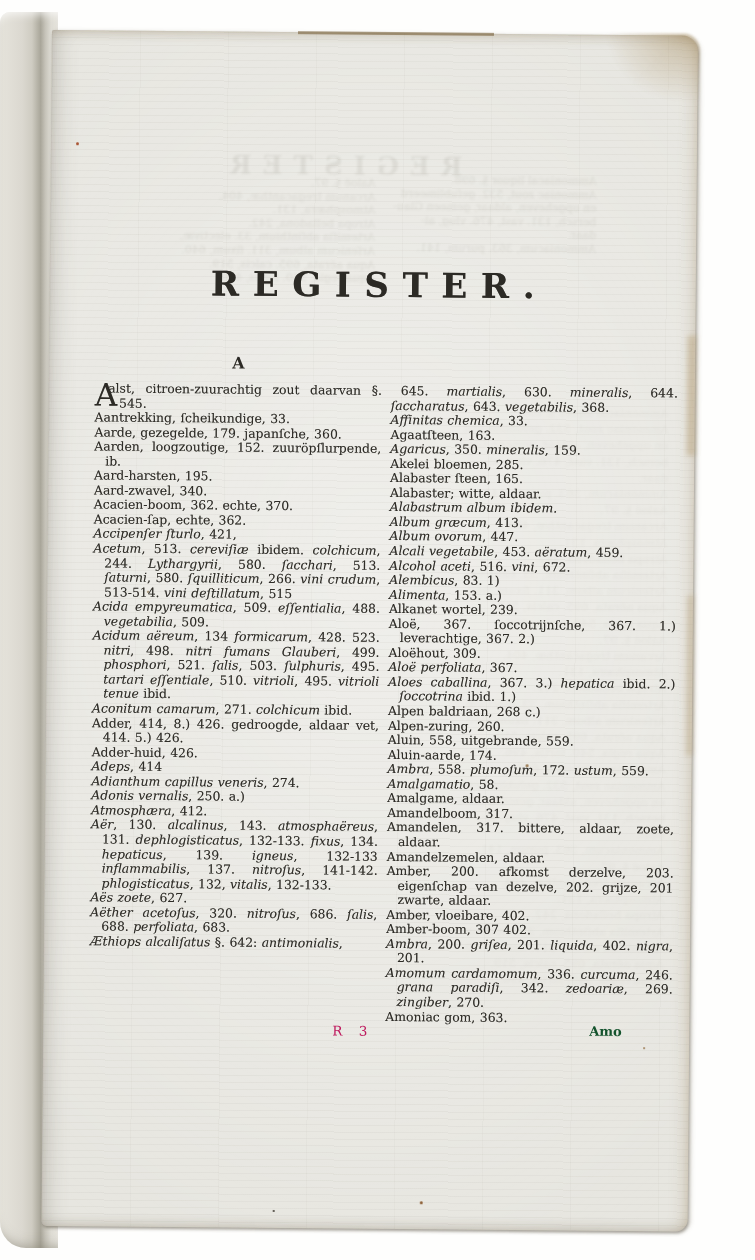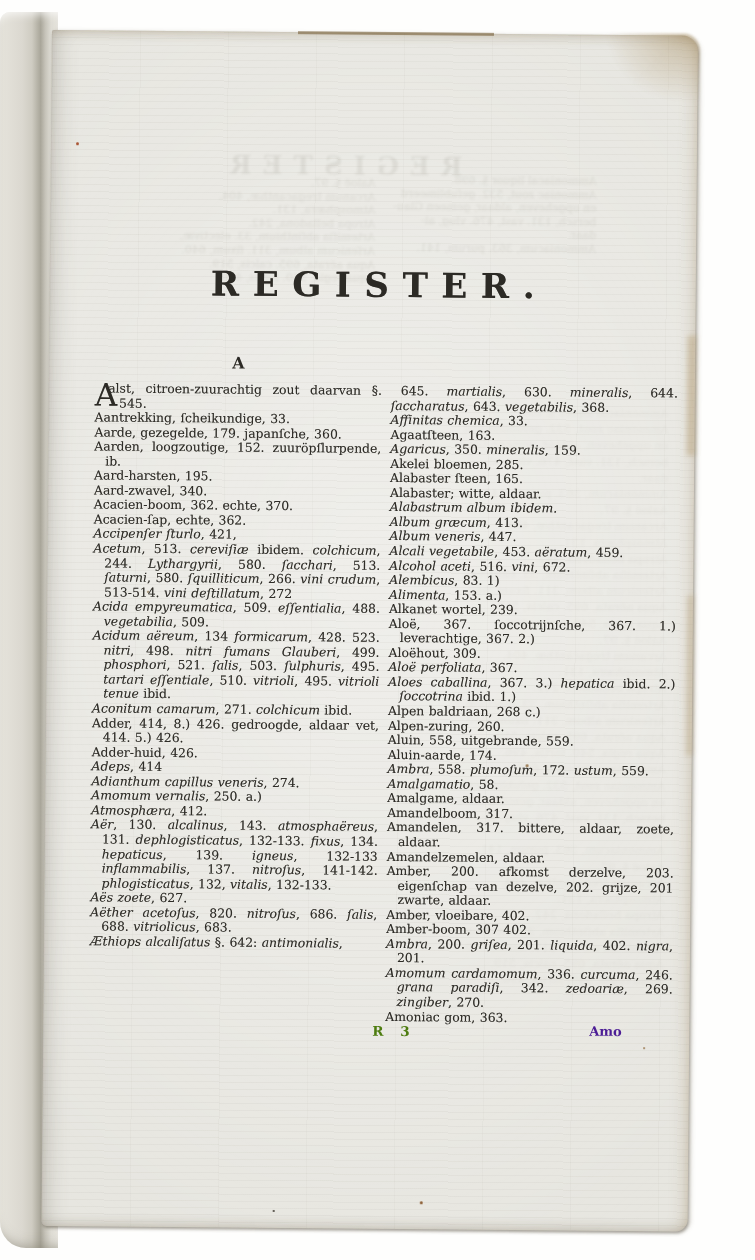--- a/index.html
+++ b/index.html
@@ -71,23 +71,23 @@
     position:relative;margin:50px 0 10px 0;width:287px;padding-left:46px;
     text-align:center;font-size:16px;font-weight:bold;color:#2c2a25;
   }
   .columns{position:relative;display:flex;gap:9px;padding:0 17px 0 46px;}
   .column{width:287px;color:#2e2c27;text-shadow:0 0 .5px rgba(46,44,39,.4);}
   .entry{font-size:12.4px;line-height:14.55px;text-align:justify;
     padding-left:11px;text-indent:-11px;word-spacing:.5px;}
   .entry i{font-style:italic;}
   .entry.cont{padding-left:0;text-indent:10px;}
   .dropcap{float:left;font-size:31px;line-height:25px;padding:1px 2px 0 0;color:#2c2a25;}
-  .signature-mark{position:absolute;left:289px;top:990px;font-size:13.5px;font-weight:bold;
-    letter-spacing:6px;white-space:pre;color:#4d7c0f;margin-left:40px;}
-  .catchword{position:absolute;left:546px;top:989px;font-size:13px;font-weight:bold;color:#4c1d95;}
+  .signature-mark{position:absolute;left:289px;top:990px;font-size:13.5px;font-weight:normal;
+    letter-spacing:6px;white-space:pre;color:#be185d;}
+  .catchword{position:absolute;left:546px;top:989px;font-size:13px;font-weight:bold;color:#14532d;}
 </style>
 </head>
 <body>
 
 <div class="stage">
 
   <div class="facing-page"></div>
 
   <div class="page">
 
@@ -168,46 +168,46 @@
       <div class="column">
           <div class="entry"><span class="dropcap">A</span><span>alst, citroen-zuurachtig zout daarvan §. 545.</span></div>
           <div class="entry"><span>Aantrekking, ſcheikundige, 33.</span></div>
           <div class="entry"><span>Aarde, gezegelde, 179. japanſche, 360.</span></div>
           <div class="entry"><span>Aarden, loogzoutige, 152. zuuröpſlurpende, ib.</span></div>
           <div class="entry"><span>Aard-harsten, 195.</span></div>
           <div class="entry"><span>Aard-zwavel, 340.</span></div>
           <div class="entry"><span>Acacien-boom, 362. echte, 370.</span></div>
           <div class="entry"><span>Acacien-ſap, echte, 362.</span></div>
           <div class="entry"><i>Accipenſer ſturlo</i><span>, 421,</span></div>
-          <div class="entry"><i>Acetum</i><span>, 513. </span><i>cereviſiæ</i><span> ibidem. </span><i>colchicum</i><span>, 244. </span><i>Lythargyrii</i><span>, 580. </span><i>ſacchari</i><span>, 513. </span><i>ſaturni</i><span>, 580. </span><i>ſquilliticum</i><span>, 266. </span><i>vini crudum</i><span>, 513-514. </span><i>vini deſtillatum</i><span>, 272</span></div>
+          <div class="entry"><i>Acetum</i><span>, 513. </span><i>cereviſiæ</i><span> ibidem. </span><i>colchicum</i><span>, 244. </span><i>Lythargyrii</i><span>, 580. </span><i>ſacchari</i><span>, 513. </span><i>ſaturni</i><span>, 580. </span><i>ſquilliticum</i><span>, 266. </span><i>vini crudum</i><span>, 513-514. </span><i>vini deſtillatum</i><span>, 515</span></div>
           <div class="entry"><i>Acida empyreumatica</i><span>, 509. </span><i>eſſentialia</i><span>, 488. </span><i>vegetabilia</i><span>, 509.</span></div>
           <div class="entry"><i>Acidum aëreum</i><span>, 134 </span><i>formicarum</i><span>, 428. 523. </span><i>nitri</i><span>, 498. </span><i>nitri fumans Glauberi</i><span>, 499. </span><i>phosphori</i><span>, 521. </span><i>ſalis</i><span>, 503. </span><i>ſulphuris</i><span>, 495. </span><i>tartari eſſentiale</i><span>, 510. </span><i>vitrioli</i><span>, 495. </span><i>vitrioli tenue</i><span> ibid.</span></div>
           <div class="entry"><i>Aconitum camarum</i><span>, 271. </span><i>colchicum</i><span> ibid.</span></div>
           <div class="entry"><span>Adder, 414, 8.) 426. gedroogde, aldaar vet, 414. 5.) 426.</span></div>
           <div class="entry"><span>Adder-huid, 426.</span></div>
           <div class="entry"><i>Adeps</i><span>, 414</span></div>
           <div class="entry"><i>Adianthum capillus veneris</i><span>, 274.</span></div>
-          <div class="entry"><i>Amomum vernalis</i><span>, 250. a.)</span></div>
+          <div class="entry"><i>Adonis vernalis</i><span>, 250. a.)</span></div>
           <div class="entry"><i>Atmosphæra</i><span>, 412.</span></div>
           <div class="entry"><i>Aër</i><span>, 130. </span><i>alcalinus</i><span>, 143. </span><i>atmosphaëreus</i><span>, 131. </span><i>dephlogisticatus</i><span>, 132-133. </span><i>fixus</i><span>, 134. </span><i>hepaticus</i><span>, 139. </span><i>igneus</i><span>, 132-133 </span><i>inflammabilis</i><span>, 137. </span><i>nitroſus</i><span>, 141-142. </span><i>phlogisticatus</i><span>, 132, </span><i>vitalis</i><span>, 132-133.</span></div>
           <div class="entry"><i>Aës zoete</i><span>, 627.</span></div>
-          <div class="entry"><i>Aëther acetoſus</i><span>, 820. </span><i>nitroſus</i><span>, 686. </span><i>ſalis</i><span>, 688. </span><i>vitriolicus</i><span>, 683.</span></div>
+          <div class="entry"><i>Aëther acetoſus</i><span>, 320. </span><i>nitroſus</i><span>, 686. </span><i>ſalis</i><span>, 688. </span><i>perfoliata</i><span>, 683.</span></div>
           <div class="entry"><i>Æthiops alcaliſatus</i><span> §. 642: </span><i>antimonialis</i><span>,</span></div>
         </div>
       <div class="column">
           <div class="entry cont"><span>645. </span><i>martialis</i><span>, 630. </span><i>mineralis</i><span>, 644. </span><i>ſaccharatus</i><span>, 643. </span><i>vegetabilis</i><span>, 368.</span></div>
           <div class="entry"><i>Affinitas chemica</i><span>, 33.</span></div>
           <div class="entry"><span>Agaatſteen, 163.</span></div>
           <div class="entry"><i>Agaricus</i><span>, 350. </span><i>mineralis</i><span>, 159.</span></div>
           <div class="entry"><span>Akelei bloemen, 285.</span></div>
           <div class="entry"><span>Alabaster ſteen, 165.</span></div>
           <div class="entry"><span>Alabaster; witte, aldaar.</span></div>
           <div class="entry"><i>Alabastrum album ibidem.</i></div>
           <div class="entry"><i>Album græcum</i><span>, 413.</span></div>
-          <div class="entry"><i>Album veneris</i><span>, 447.</span></div>
+          <div class="entry"><i>Album ovorum</i><span>, 447.</span></div>
           <div class="entry"><i>Alcali vegetabile</i><span>, 453. </span><i>aëratum</i><span>, 459.</span></div>
           <div class="entry"><i>Alcohol aceti</i><span>, 516. </span><i>vini</i><span>, 672.</span></div>
           <div class="entry"><i>Alembicus</i><span>, 83. 1)</span></div>
           <div class="entry"><i>Alimenta</i><span>, 153. a.)</span></div>
           <div class="entry"><span>Alkanet wortel, 239.</span></div>
           <div class="entry"><span>Aloë, 367. ſoccotrijnſche, 367. 1.) leverachtige, 367. 2.)</span></div>
           <div class="entry"><span>Aloëhout, 309.</span></div>
           <div class="entry"><i>Aloë perfoliata</i><span>, 367.</span></div>
           <div class="entry"><i>Aloes caballina</i><span>, 367. 3.) </span><i>hepatica</i><span> ibid. 2.) </span><i>ſoccotrina</i><span> ibid. 1.)</span></div>
           <div class="entry"><span>Alpen baldriaan, 268 c.)</span></div>

